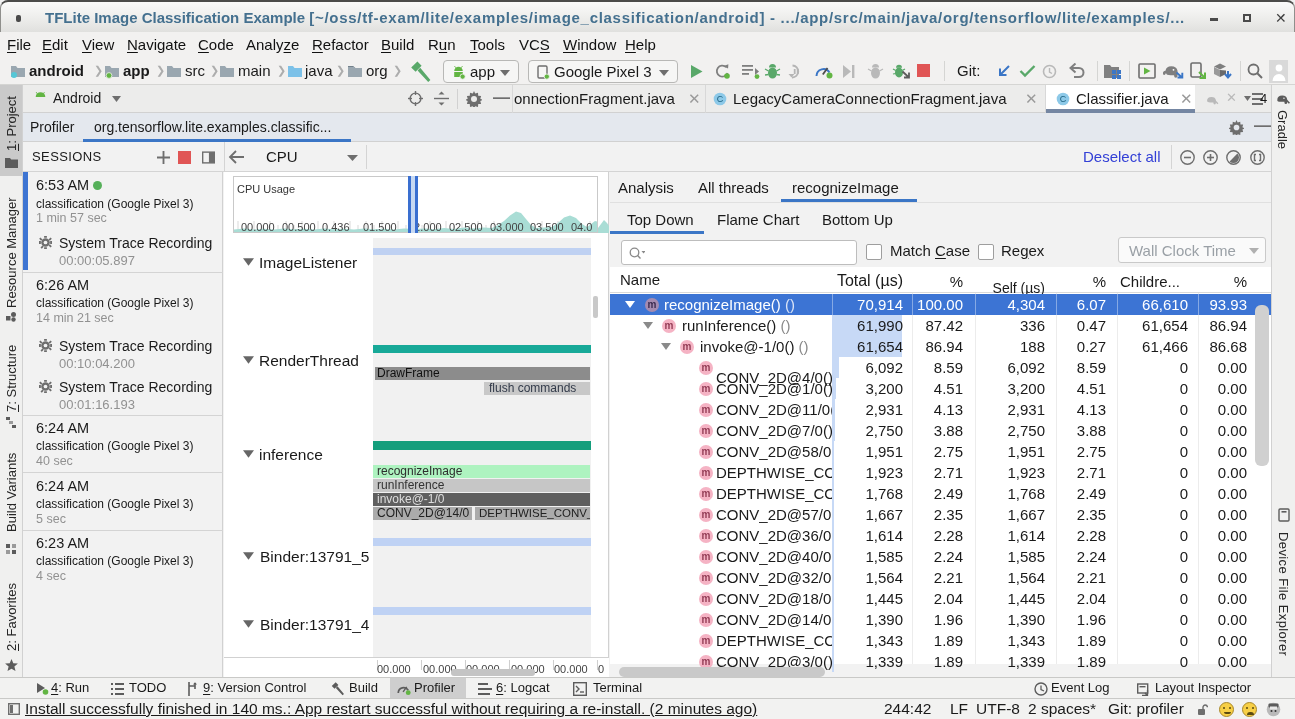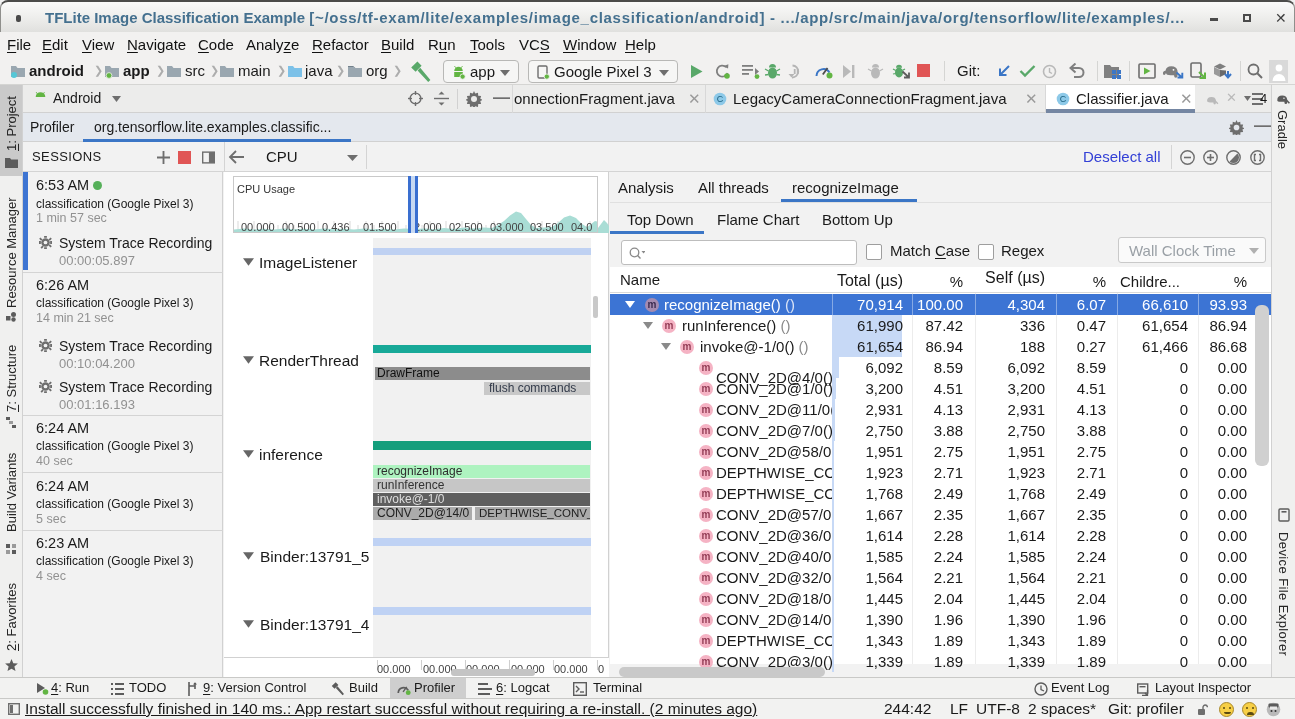--- a/index.html
+++ b/index.html
@@ -614,21 +614,21 @@
       <svg class="abs" style="left:130px; top:10px;" width="10" height="6" viewBox="0 0 10 6">
           <path d="M0 0 h10 l-5 6 z" fill="#b0b0b0"></path>
         </svg>
     </div>
 
     <div class="abs" style="left:0; top:95px; width:661px; height:397px; background:#fff; border-top:1px solid #e0e0e0;"></div>
     <div class="abs" style="left:0; top:95px; width:661px; height:26px; background:#fff; border-bottom:1px solid #d9d9d9;">
       <span class="abs" style="left:10px; top:4px; font-size:15px;">Name</span>
       <span class="c2 abs" style="top:3px; font-size:16px;">Total (µs)</span>
       <span class="c3 abs" style="top:4px; font-size:15px;">%</span>
-      <span class="c4 abs" style="top:0; font-size:16px;">Self (µs)</span>
+      <span class="c4 abs" style="top:11px; font-size:14px;">Self (µs)</span>
       <span class="c5 abs" style="top:4px; font-size:15px;">%</span>
       <span class="abs" style="left:510px; top:4px; font-size:15px; line-height:21px;">Childre...</span>
       <span class="c7 abs" style="top:4px; font-size:15px;">%</span>
     </div>
     <div class="abs gridlines" style="left:0; top:121px; width:661px; height:371px;">
       <i style="left:302px;"></i>
         <i style="left:365px;"></i>
         <i style="left:446px;"></i>
         <i style="left:507px;"></i>
         <i style="left:588px;"></i>

